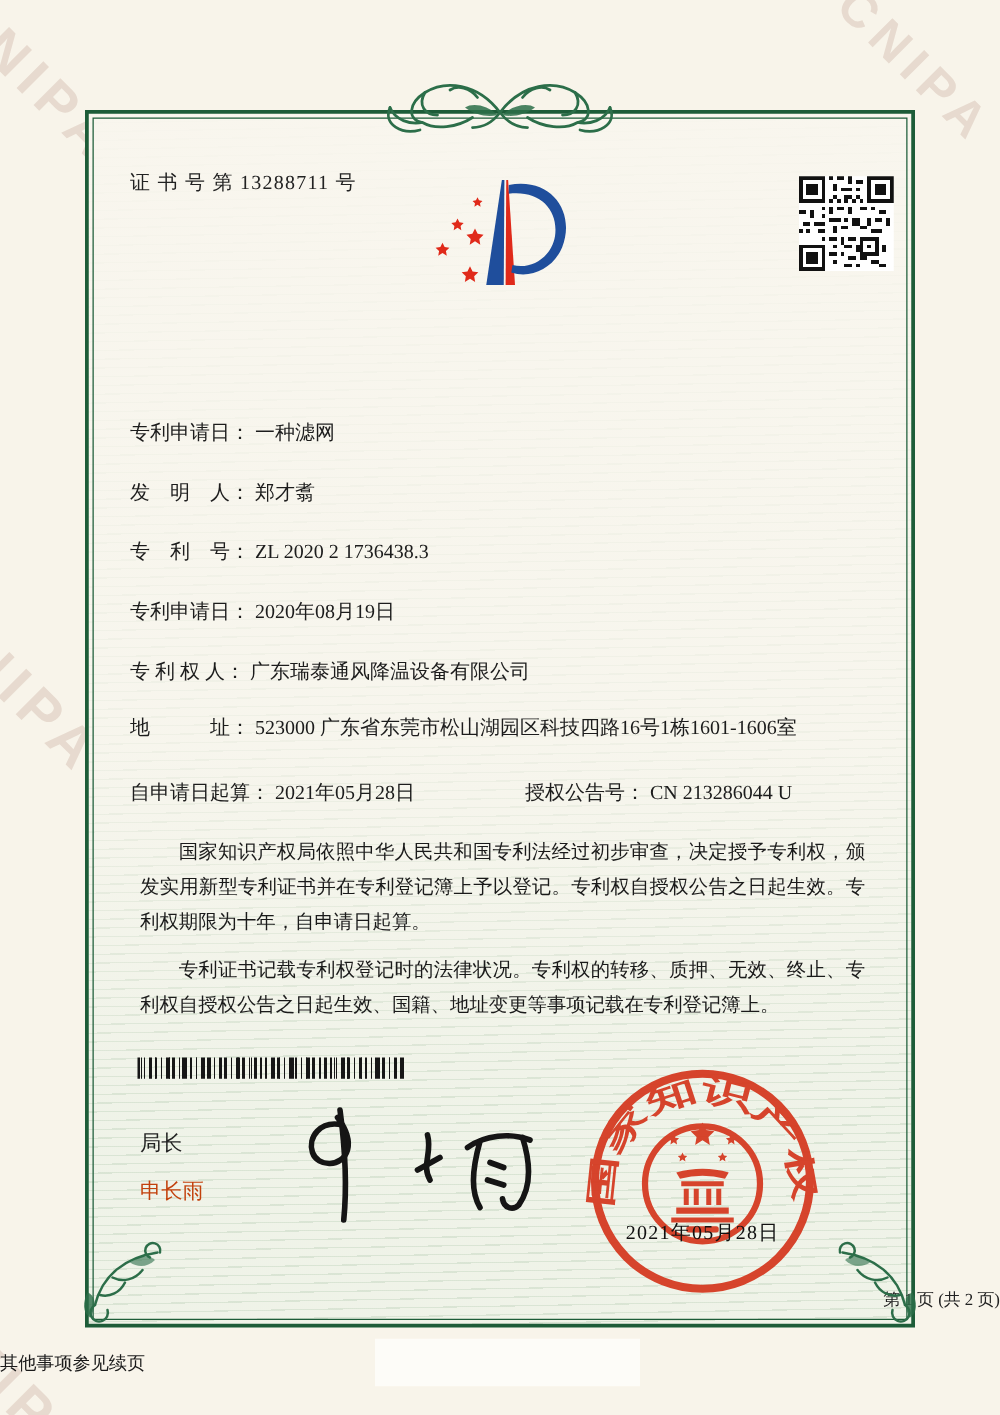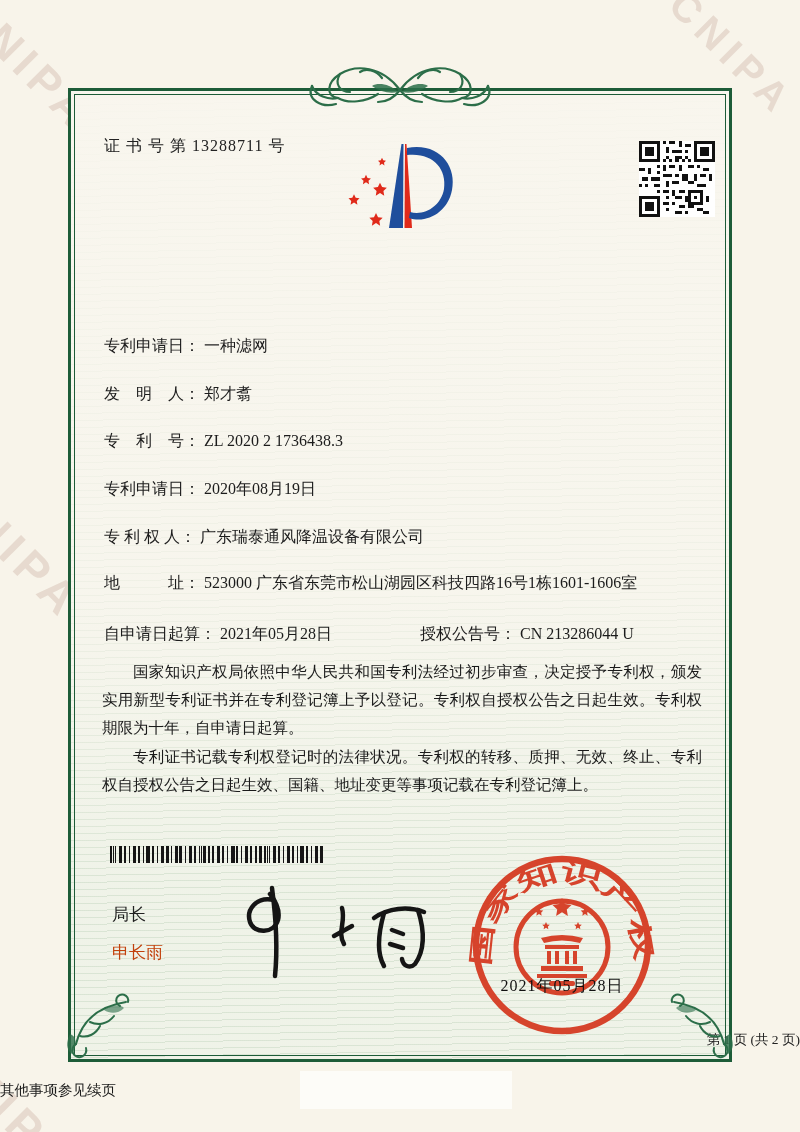--- a/index.html
+++ b/index.html
@@ -43,21 +43,21 @@
   .r1{top:336px}.r2{top:384px}.r3{top:431px}.r4{top:479px}.r5{top:527px}
   .r6{top:571px;white-space:normal;width:560px;line-height:23px;}
   .r6 .lab{vertical-align:top;}
   .r6 .val{display:inline-block;width:440px;vertical-align:top;}
   .r7{top:624px}
   .r7 .pair2{position:absolute;left:316px;top:0;white-space:nowrap;}
 
   
   .paras{position:absolute;left:102px;top:658px;width:600px;font-size:15.5px;
          line-height:1.82;text-align:justify;color:#1a1a1a;}
-  .paras p{margin:0;text-indent:2em;}
+  .paras p{margin:10px;text-indent:2em;}
 
   
   .barcode{position:absolute;left:110px;top:846px;width:214px;height:17px;
     background:
       repeating-linear-gradient(90deg,#161616 0 2px,transparent 2px 5px,#161616 5px 6px,transparent 6px 9px,#161616 9px 12px,transparent 12px 14px),
       repeating-linear-gradient(90deg,transparent 0 3px,#161616 3px 4px,transparent 4px 11px);}
 
   
   .sig-title{position:absolute;left:112px;top:903px;font-size:17px;
              font-family:"Liberation Sans","DejaVu Sans",sans-serif;color:#222;text-align:right;}

